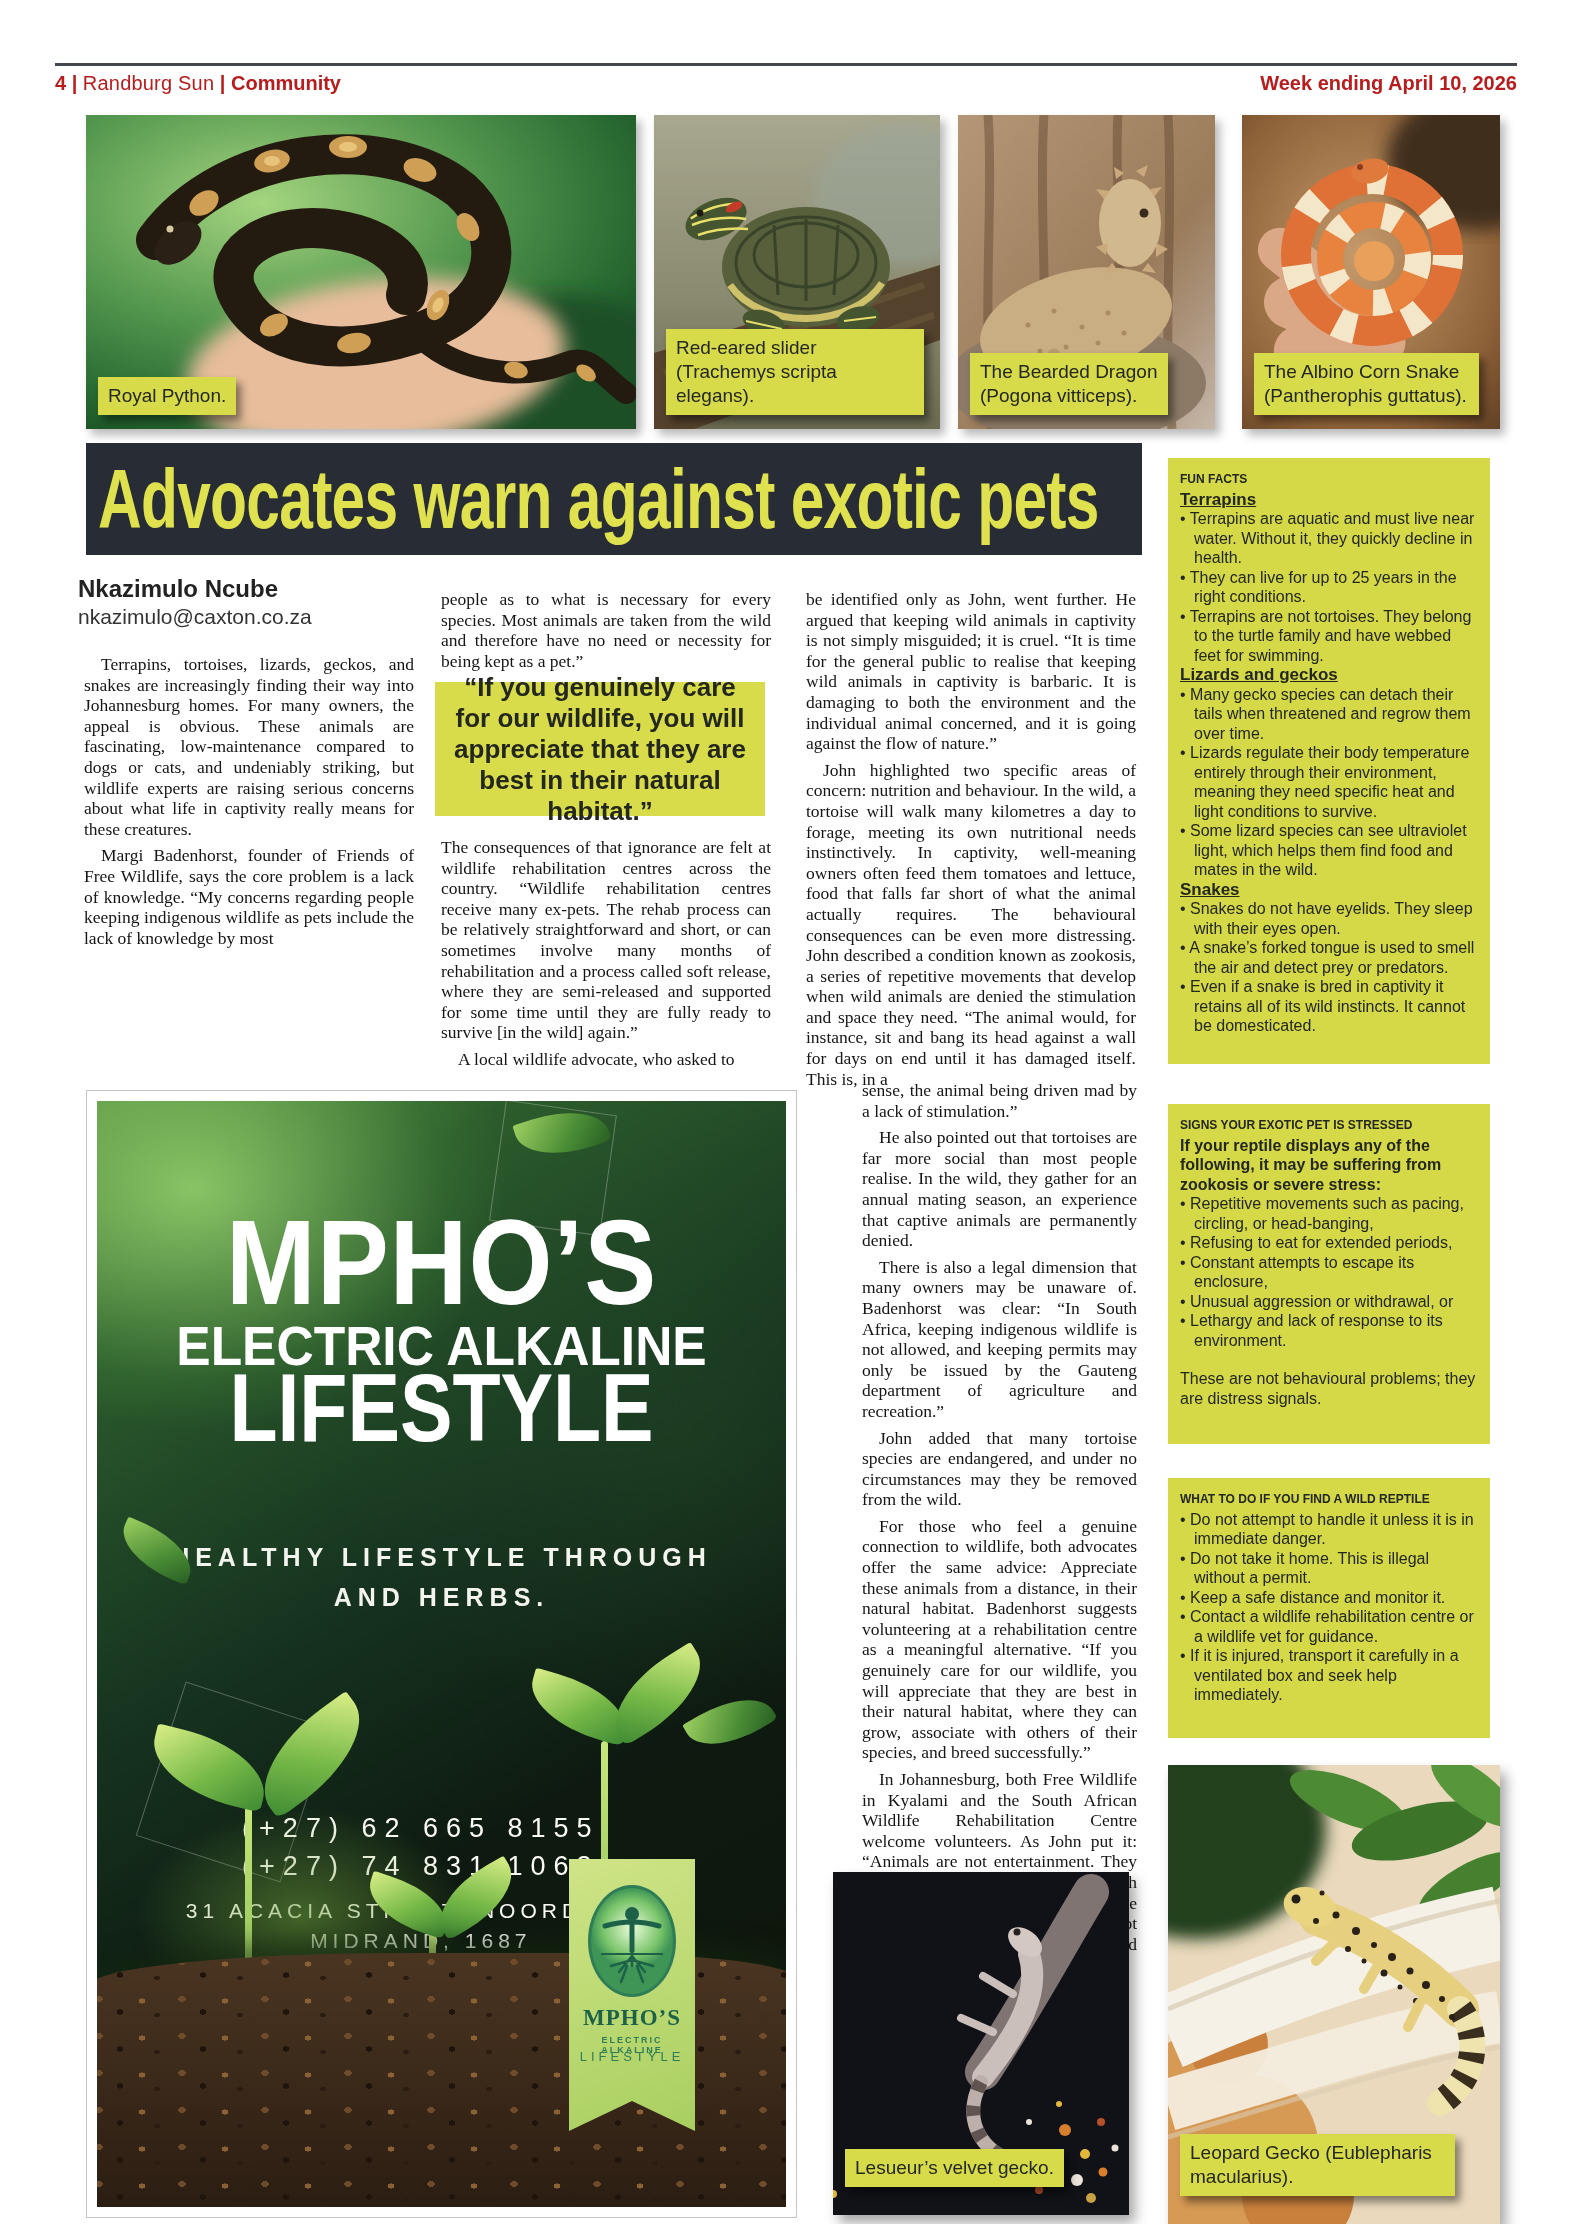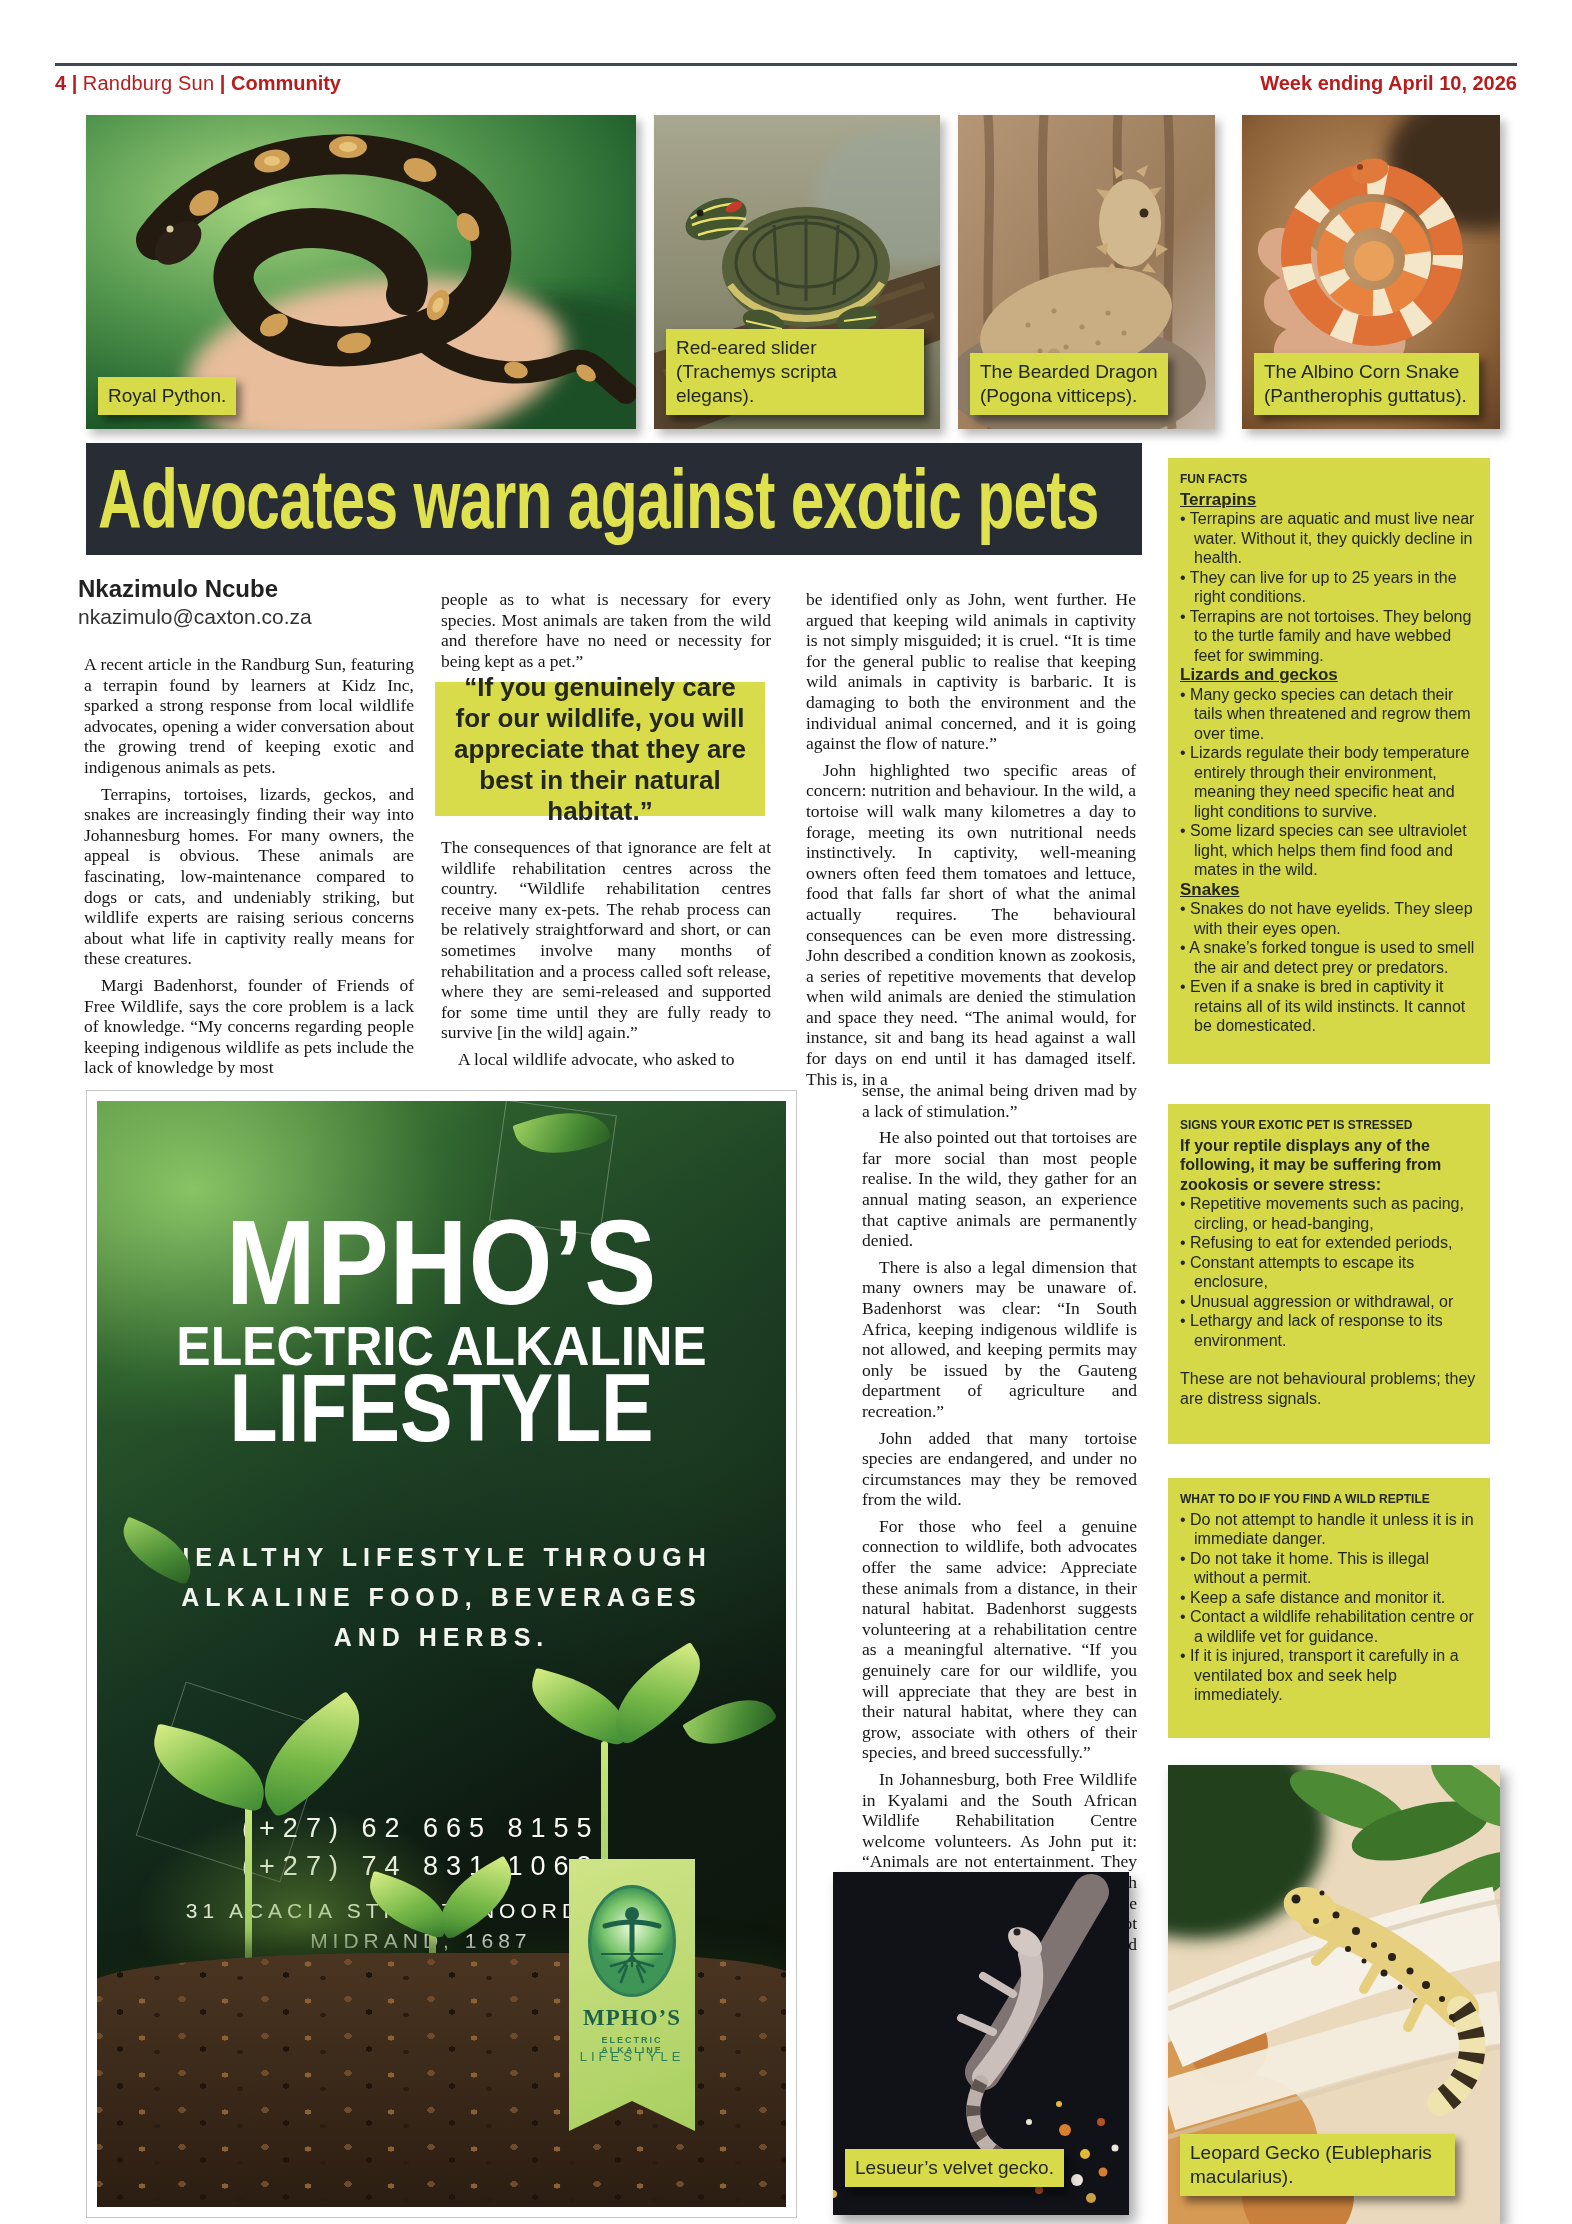--- a/index.html
+++ b/index.html
@@ -268,21 +268,20 @@
   <div class="abs headline">
     <span>Advocates warn against exotic pets</span>
   </div>
 
   <div class="abs byline">
     <div class="name">Nkazimulo Ncube</div>
     <div class="mail">nkazimulo@caxton.co.za</div>
   </div>
 
   <div class="abs bodycol" style="left:78px;top:648px;width:342px;">
-      <p>A recent article in the Randburg Sun, featuring a terrapin found by learners at Kidz Inc, sparked a strong response from local wildlife advocates, opening a wider conversation about the growing trend of keeping exotic and indigenous animals as pets.</p>
       <p class="indent">Terrapins, tortoises, lizards, geckos, and snakes are increasingly finding their way into Johannesburg homes. For many owners, the appeal is obvious. These animals are fascinating, low-maintenance compared to dogs or cats, and undeniably striking, but wildlife experts are raising serious concerns about what life in captivity really means for these creatures.</p>
       <p class="indent">Margi Badenhorst, founder of Friends of Free Wildlife, says the core problem is a lack of knowledge. “My concerns regarding people keeping indigenous wildlife as pets include the lack of knowledge by most</p>
     </div>
   <div class="abs bodycol" style="left:435px;top:583px;width:342px;">
       <p>people as to what is necessary for every species. Most animals are taken from the wild and therefore have no need or necessity for being kept as a pet.”</p>
     </div>
   <div class="abs quote">
     <div>“If you genuinely care for our wildlife, you will appreciate that they are best in their natural habitat.”</div>
   </div>
   <div class="abs bodycol" style="left:435px;top:831px;width:342px;">
@@ -348,21 +347,20 @@
       <div class="sq" style="left:60px;top:600px;width:150px;height:160px;transform:rotate(18deg);"></div>
       <div class="leaf dk" style="left:420px;top:10px;width:90px;height:44px;transform:rotate(-18deg);"></div>
       <div class="leaf dk" style="left:20px;top:430px;width:80px;height:40px;transform:rotate(24deg);"></div>
       <div class="leaf dk" style="left:590px;top:600px;width:86px;height:42px;transform:rotate(-30deg);"></div>
 
       <div class="ad-title ad-t1">MPHO’S</div>
       <div class="ad-title ad-t2">ELECTRIC ALKALINE</div>
       <div class="ad-title ad-t3">LIFESTYLE</div>
       <div class="ad-tagline">
           <div>HEALTHY LIFESTYLE THROUGH</div>
-          <div>ALKALINE FOOD, BEVERAGES</div>
           <div>AND HERBS.</div>
         </div>
 
       <div class="ad-contact ad-phone p1">(+27) 62 665 8155</div>
       <div class="ad-contact ad-phone p2">(+27) 74 831 1063</div>
       <div class="ad-contact ad-addr a1">31 ACACIA STREET, NOORDWYK,</div>
       <div class="ad-contact ad-addr a2">MIDRAND, 1687</div>
       <div class="ad-contact ad-web w1">WWW.MEALIFESTYLE.CO.ZA</div>
 
       <div class="glow"></div>

